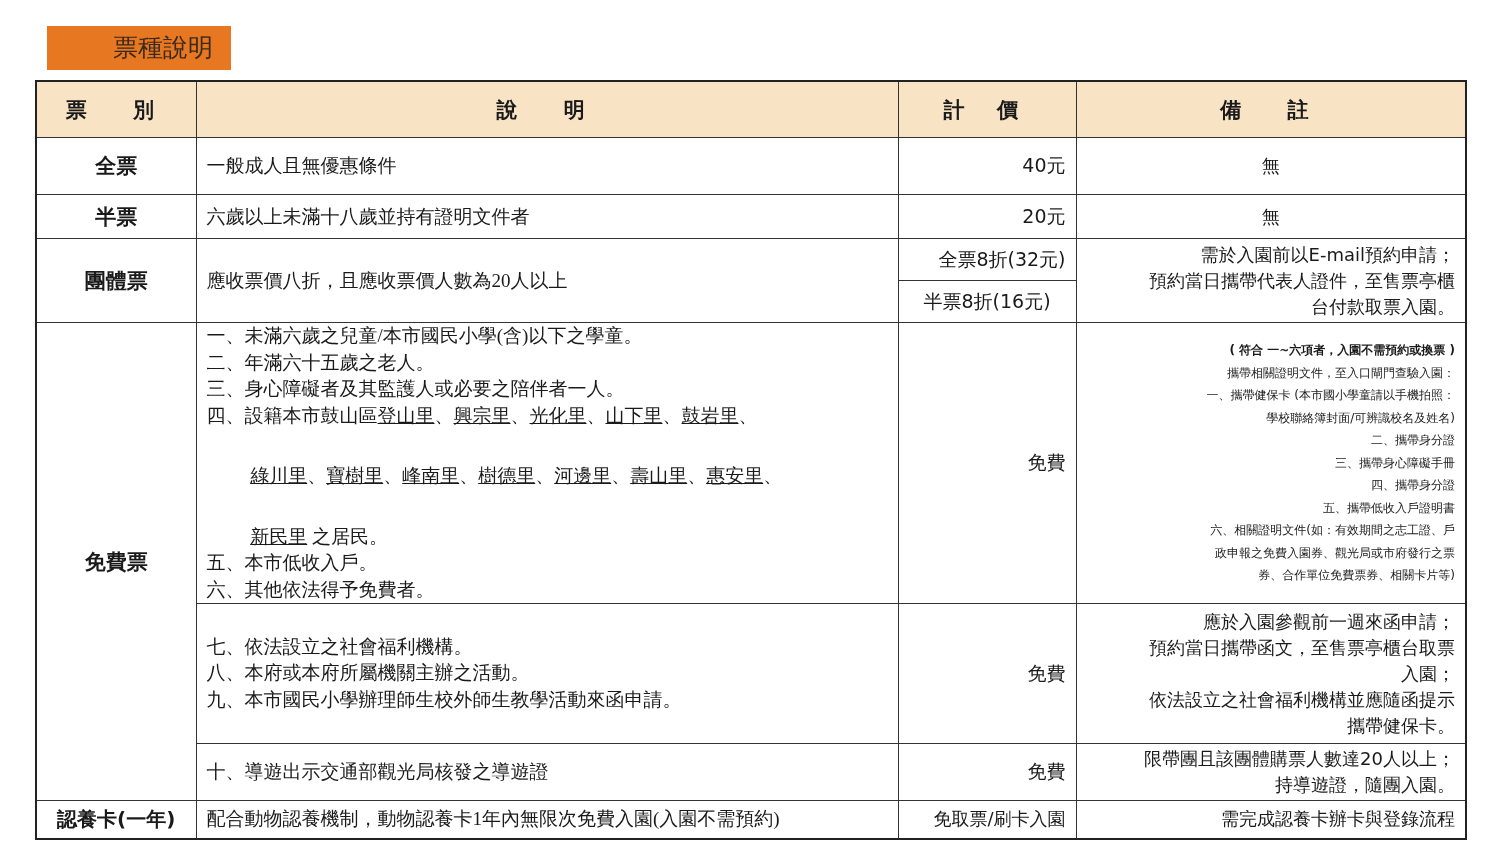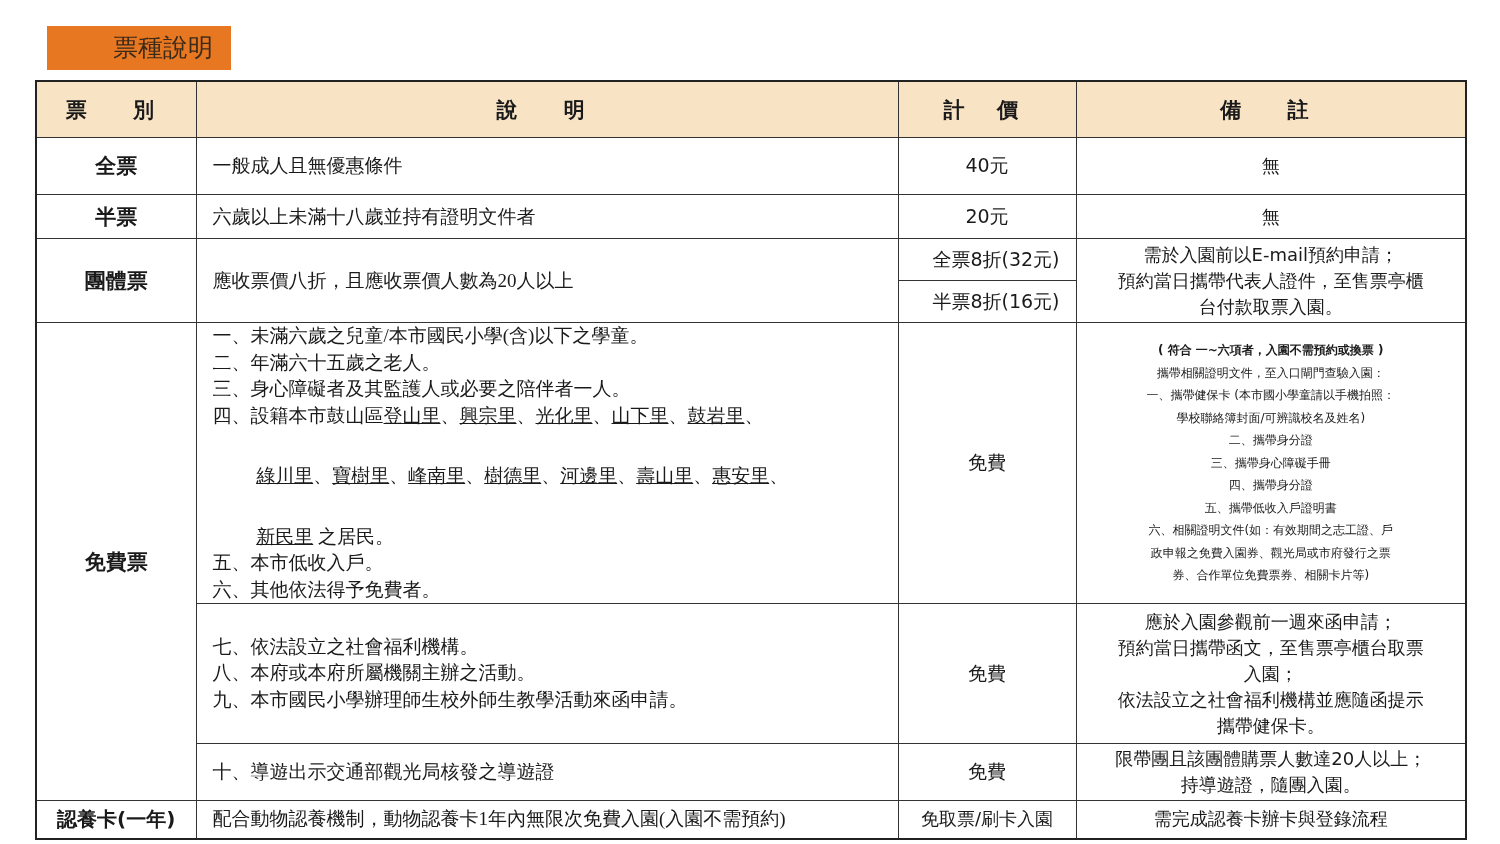--- a/index.html
+++ b/index.html
@@ -3,27 +3,27 @@
 <meta charset="utf-8">
 <style>
   html, body { margin: 0; padding: 0; background: #ffffff; }
   body { width: 1500px; height: 844px; position: relative; overflow: hidden;
          font-family: "DejaVu Sans", "Liberation Sans", sans-serif; color: #1a1a1a; }
   .title-badge { position: absolute; left: 47px; top: 26px; width: 136px; height: 44px;
                  background: #e87722; color: #3a2a1a; font-size: 25px; line-height: 44px;
                  text-align: center; padding-left: 48px; }
   table.tickets { position: absolute; left: 35px; top: 80px; width: 1430px;
                   border-collapse: collapse; table-layout: fixed; }
-  table.tickets td, table.tickets th { border: 1.5px solid #333; padding: 0 16px; vertical-align: middle; }
+  table.tickets td, table.tickets th { border: 1.5px solid #333; padding: 0 10px; vertical-align: middle; }
   table.tickets { border: 2px solid #222; }
   th { background: #f8e3c5; font-weight: bold; font-size: 21px; height: 55px; letter-spacing: 0.6em; }
   .c-type { text-align: center; font-weight: bold; font-size: 21px; }
   .c-desc { font-size: 19px; text-align: left; font-family: Liberation Serif, serif; }
-  .c-price { text-align: center; font-size: 19px; }
-  .c-note { font-size: 18px; text-align: center; line-height: 26px; }
+  .c-price { text-align: right; font-size: 19px; }
+  .c-note { font-size: 18px; text-align: right; line-height: 26px; }
   .c-note.center { text-align: center; }
   .small-note { font-size: 12px; line-height: 22.5px; }
   .desc-lines div { line-height: 26.5px; }
   .u { text-decoration: underline; }
   .indent { padding-left: 2.3em; margin-top: 34px; }
   .bold { font-weight: bold; }
 </style>
 </head>
 <body>
 
@@ -62,21 +62,21 @@
     <td class="c-type" rowspan="2">團體票</td>
     <td class="c-desc" rowspan="2">應收票價八折，且應收票價人數為20人以上</td>
     <td class="c-price" style="text-align:right">全票8折(32元)</td>
     <td class="c-note" rowspan="2">
       <div>需於入園前以E-mail預約申請；</div>
       <div>預約當日攜帶代表人證件，至售票亭櫃</div>
       <div>台付款取票入園。</div>
     </td>
   </tr>
   <tr style="height:42px">
-    <td class="c-price" style="text-align:right">半票8折(16元)</td>
+    <td class="c-price" style="text-align:center">半票8折(16元)</td>
   </tr>
 
   <tr style="height:257px">
     <td class="c-type" rowspan="3">免費票</td>
     <td class="c-desc desc-lines">
       <div>一、未滿六歲之兒童/本市國民小學(含)以下之學童。</div>
       <div>二、年滿六十五歲之老人。</div>
       <div>三、身心障礙者及其監護人或必要之陪伴者一人。</div>
       <div>
         <span>四、設籍本市鼓山區</span><span class="u">登山里</span><span>、</span><span class="u">興宗里</span><span>、</span><span class="u">光化里</span><span>、</span><span class="u">山下里</span><span>、</span><span class="u">鼓岩里</span><span>、</span>

